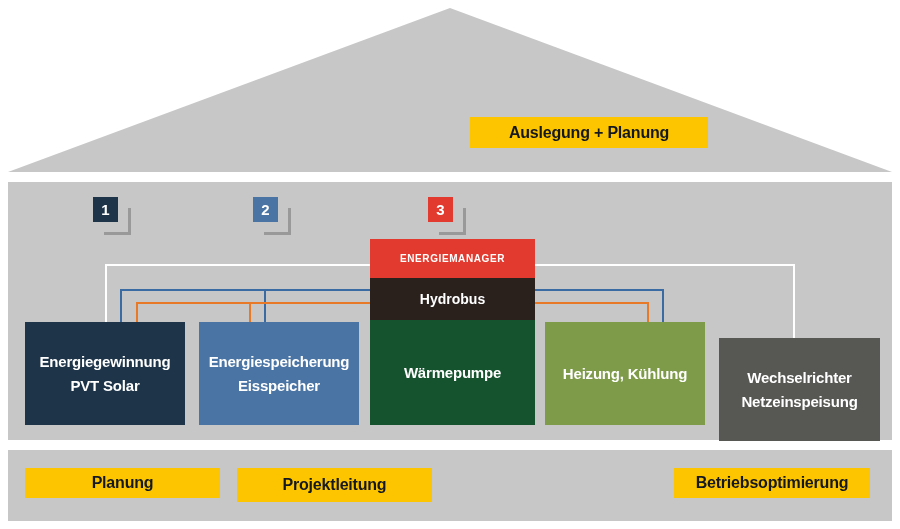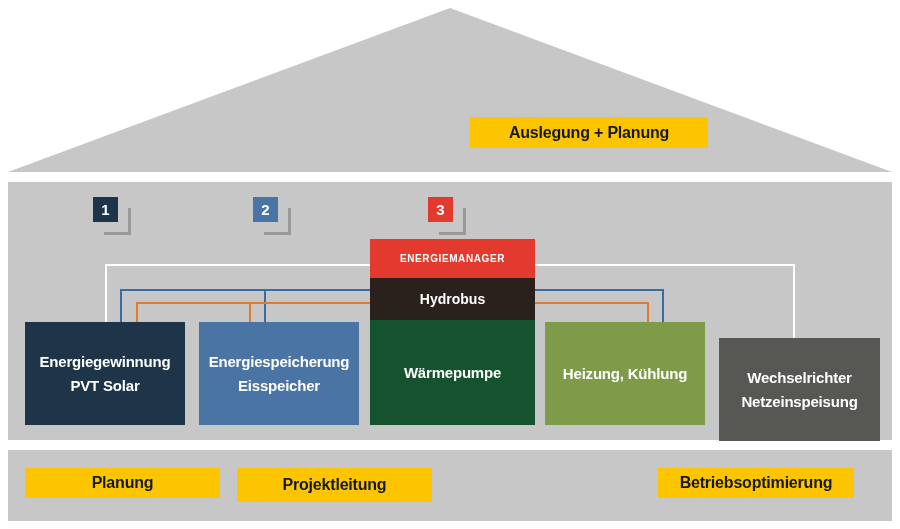--- a/index.html
+++ b/index.html
@@ -14,21 +14,21 @@
   .footer-panel { left: 8px; top: 450px; width: 884px; height: 71px; }
 
   .ylabel { position: absolute; background: #fdc500; color: #14181f; font-weight: bold;
             font-size: 16px; letter-spacing: -0.2px; display: flex; align-items: center;
             justify-content: center; z-index: 4; }
   .r1 { left: 200px; top: 117px; width: 238px; height: 31px; }
   .r2 { left: 470px; top: 117px; width: 238px; height: 31px; }
   .f1 { left: 25px;  top: 468px; width: 195px; height: 30px; }
   .f2 { left: 237px; top: 468px; width: 195px; height: 34px; }
   .f3 { left: 458px; top: 468px; width: 195px; height: 30px; }
-  .f4 { left: 658px; top: 468px; width: 196px; height: 30px; }
+  .f4 { left: 674px; top: 468px; width: 196px; height: 30px; }
 
   .step { position: absolute; width: 38px; height: 38px; z-index: 2; }
   .s1 { left: 93px;  top: 197px; }
   .s2 { left: 253px; top: 197px; }
   .s3 { left: 428px; top: 197px; }
   .step .bracket { position: absolute; right: 0; bottom: 0; width: 27px; height: 27px;
                    border-right: 3px solid #999999; border-bottom: 3px solid #999999; }
   .step .num { position: absolute; left: 0; top: 0; width: 25px; height: 25px; color: #ffffff;
                font-weight: bold; font-size: 15px; display: flex; align-items: center;
                justify-content: center; }

